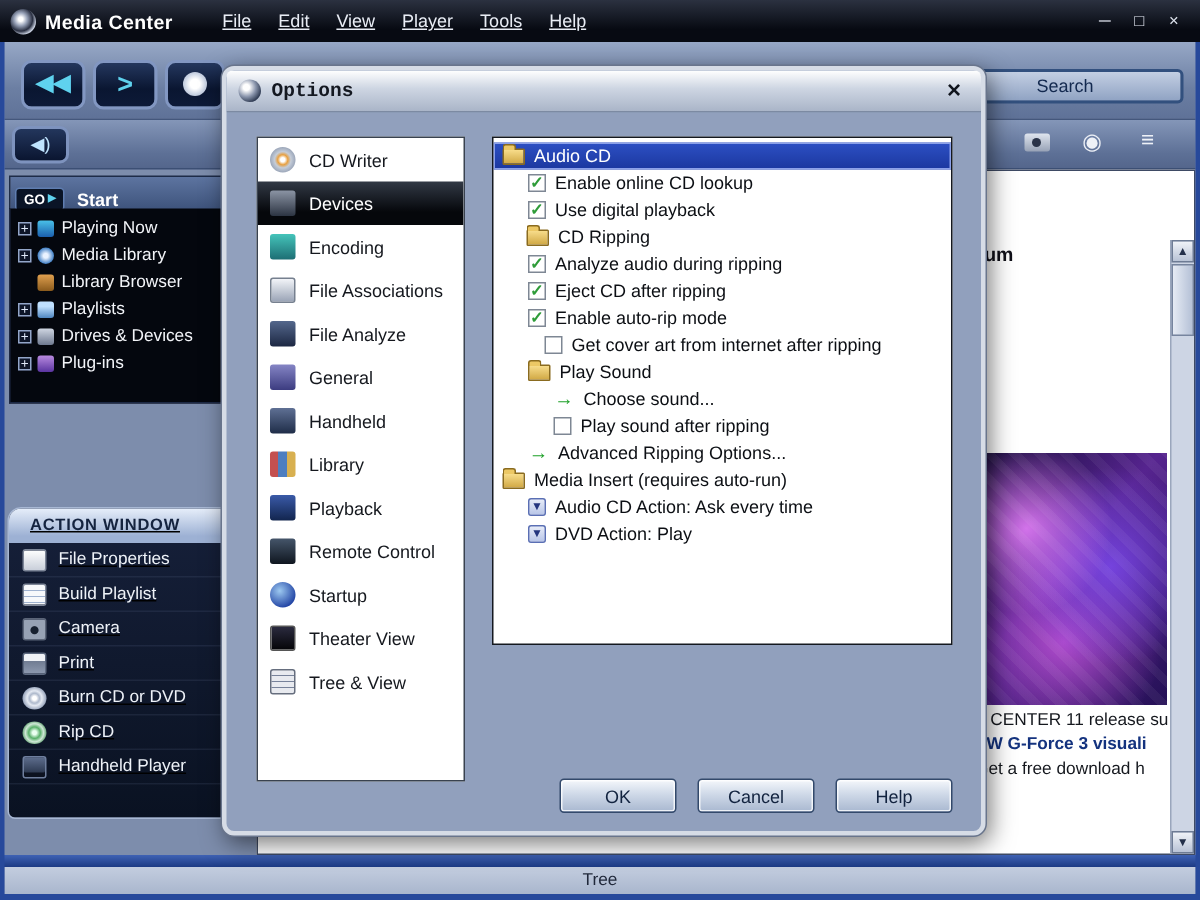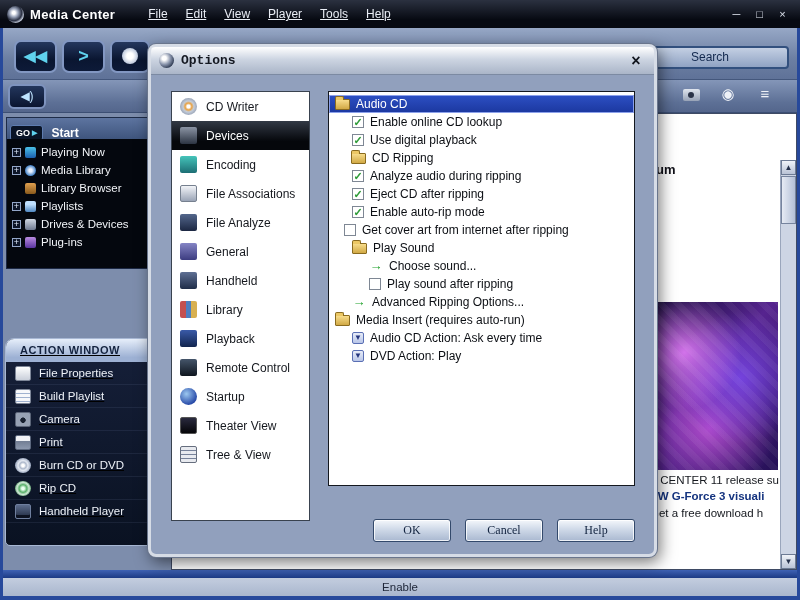--- a/index.html
+++ b/index.html
@@ -131,38 +131,38 @@
   .file-location-icon { background: linear-gradient(#54678c,#1c2742); }
   .general-icon { background: linear-gradient(#8585c5,#3c3c80); }
   .handheld-icon { background: linear-gradient(#5f7094,#1f2d48); }
   .library-icon { background: linear-gradient(90deg,#c45050 33%,#4d7ec0 33% 66%,#d8b050 66%); }
   .playback-icon { background: linear-gradient(#3a5aa8,#12254e); }
   .remote-control-icon { background: linear-gradient(#45556a,#0f161f); }
   .startup-icon { border-radius:50%; background: radial-gradient(circle at 38% 35%,#9cc8f0,#2244a4 75%); }
   .theater-view-icon { background: linear-gradient(#2a2a3e,#050508); border:1px solid #555; }
   .tree-and-view-icon { background: repeating-linear-gradient(#e8eaef 0 3px,#77829a 3px 4px); border:1px solid #666e7e; }
 
-  .tree-panel { position:absolute; left:177px; top:44px; width:307px; height:395px; background:#fff;
+  .tree-panel { position:absolute; left:177px; top:44px; width:307px; height:339px; background:#fff;
     border:1px solid #14181f; overflow:hidden; padding-top:3px; }
   .tree-row { display:flex; align-items:center; height:18px; font-size:12px; color:#0c0f14; }
   .tree-row.sel { background: linear-gradient(#2d50c4,#1b379f); color:#fff; box-shadow: inset 0 0 0 1px #8ca1ea; }
   .folder { position:relative; width:15px; height:11px; margin-right:6px; flex:none;
     background: linear-gradient(#f7dc8a,#d1a945); border:1px solid #8a6b1f; border-radius:1px; }
   .folder::before { content:""; position:absolute; left:-1px; top:-4px; width:7px; height:3px;
     background:#ecc865; border:1px solid #8a6b1f; border-bottom:none; border-radius:2px 2px 0 0; }
   .cb { width:12px; height:12px; background:#fff; border:1px solid #7e8794; margin-right:6px;
     font-size:11px; font-weight:bold; color:#2f9c39; line-height:10px; text-align:center; flex:none; }
   .ga { color:#22a22c; font-weight:bold; font-size:13px; margin-right:6px; width:14px; text-align:center; flex:none; line-height:12px; }
   .dd { width:12px; height:12px; margin-right:6px; background: linear-gradient(#e7ecf8,#b9c6e8);
     border:1px solid #5a6fb4; color:#24357e; font-size:8px; line-height:10px; text-align:center; flex:none; border-radius:2px; }
   .tree-label { white-space:nowrap; }
   .dlg-buttons { position:absolute; left:177px; top:472px; width:307px; display:flex; justify-content:flex-end; gap:14px; }
   .dlg-btn { min-width:78px; height:23px; border-radius:3px; border:1px solid #33496b;
     background: linear-gradient(#f4f7fb,#cfd9e8 45%,#a9b8d0); box-shadow: inset 0 0 0 1px rgba(255,255,255,.8);
-    font-size:12px; color:#12233f; font-family:Liberation Serif, serif; padding:0 10px; }
+    font-size:12px; color:#12233f; font-family:Liberation Sans, sans-serif; padding:0 10px; }
 </style>
 </head>
 <body>
 
 <div class="window">
 
   <div class="titlebar">
     <span class="logo"></span>
     <span class="app-title">Media Center</span>
     <div class="menu-bar">
@@ -283,21 +283,21 @@
         <div class="content-line line-2">Get a free download h</div>
       </div>
     <div class="scrollbar">
       <div class="sb-btn sb-up">▲</div>
       <div class="sb-thumb"></div>
       <div class="sb-btn sb-down">▼</div>
     </div>
   </div>
 
   <div class="status-sep"></div>
-  <div class="statusbar">Enable</div>
+  <div class="statusbar">Tree</div>
   <div class="edge-l"></div>
   <div class="edge-r"></div>
   <div class="edge-b"></div>
 
   <div class="dialog">
     <div class="dlg-title">
       <span class="dlg-icon"></span>
       <span class="dlg-title-text">Options</span>
       <span class="dlg-close">×</span>
     </div>
@@ -377,21 +377,21 @@
           <span class="tree-label">Analyze audio during ripping</span>
         </div>
         <div class="tree-row" style="padding-left: 23px;">
           <span class="cb">✓</span>
           <span class="tree-label">Eject CD after ripping</span>
         </div>
         <div class="tree-row" style="padding-left: 23px;">
           <span class="cb">✓</span>
           <span class="tree-label">Enable auto-rip mode</span>
         </div>
-        <div class="tree-row" style="padding-left: 15px;">
+        <div class="tree-row" style="padding-left: 34px;">
           <span class="cb"></span>
           <span class="tree-label">Get cover art from internet after ripping</span>
         </div>
         <div class="tree-row" style="padding-left: 23px;">
           <span class="folder"></span>
           <span class="tree-label">Play Sound</span>
         </div>
         <div class="tree-row" style="padding-left: 40px;">
           <span class="ga">→</span>
           <span class="tree-label">Choose sound...</span>

